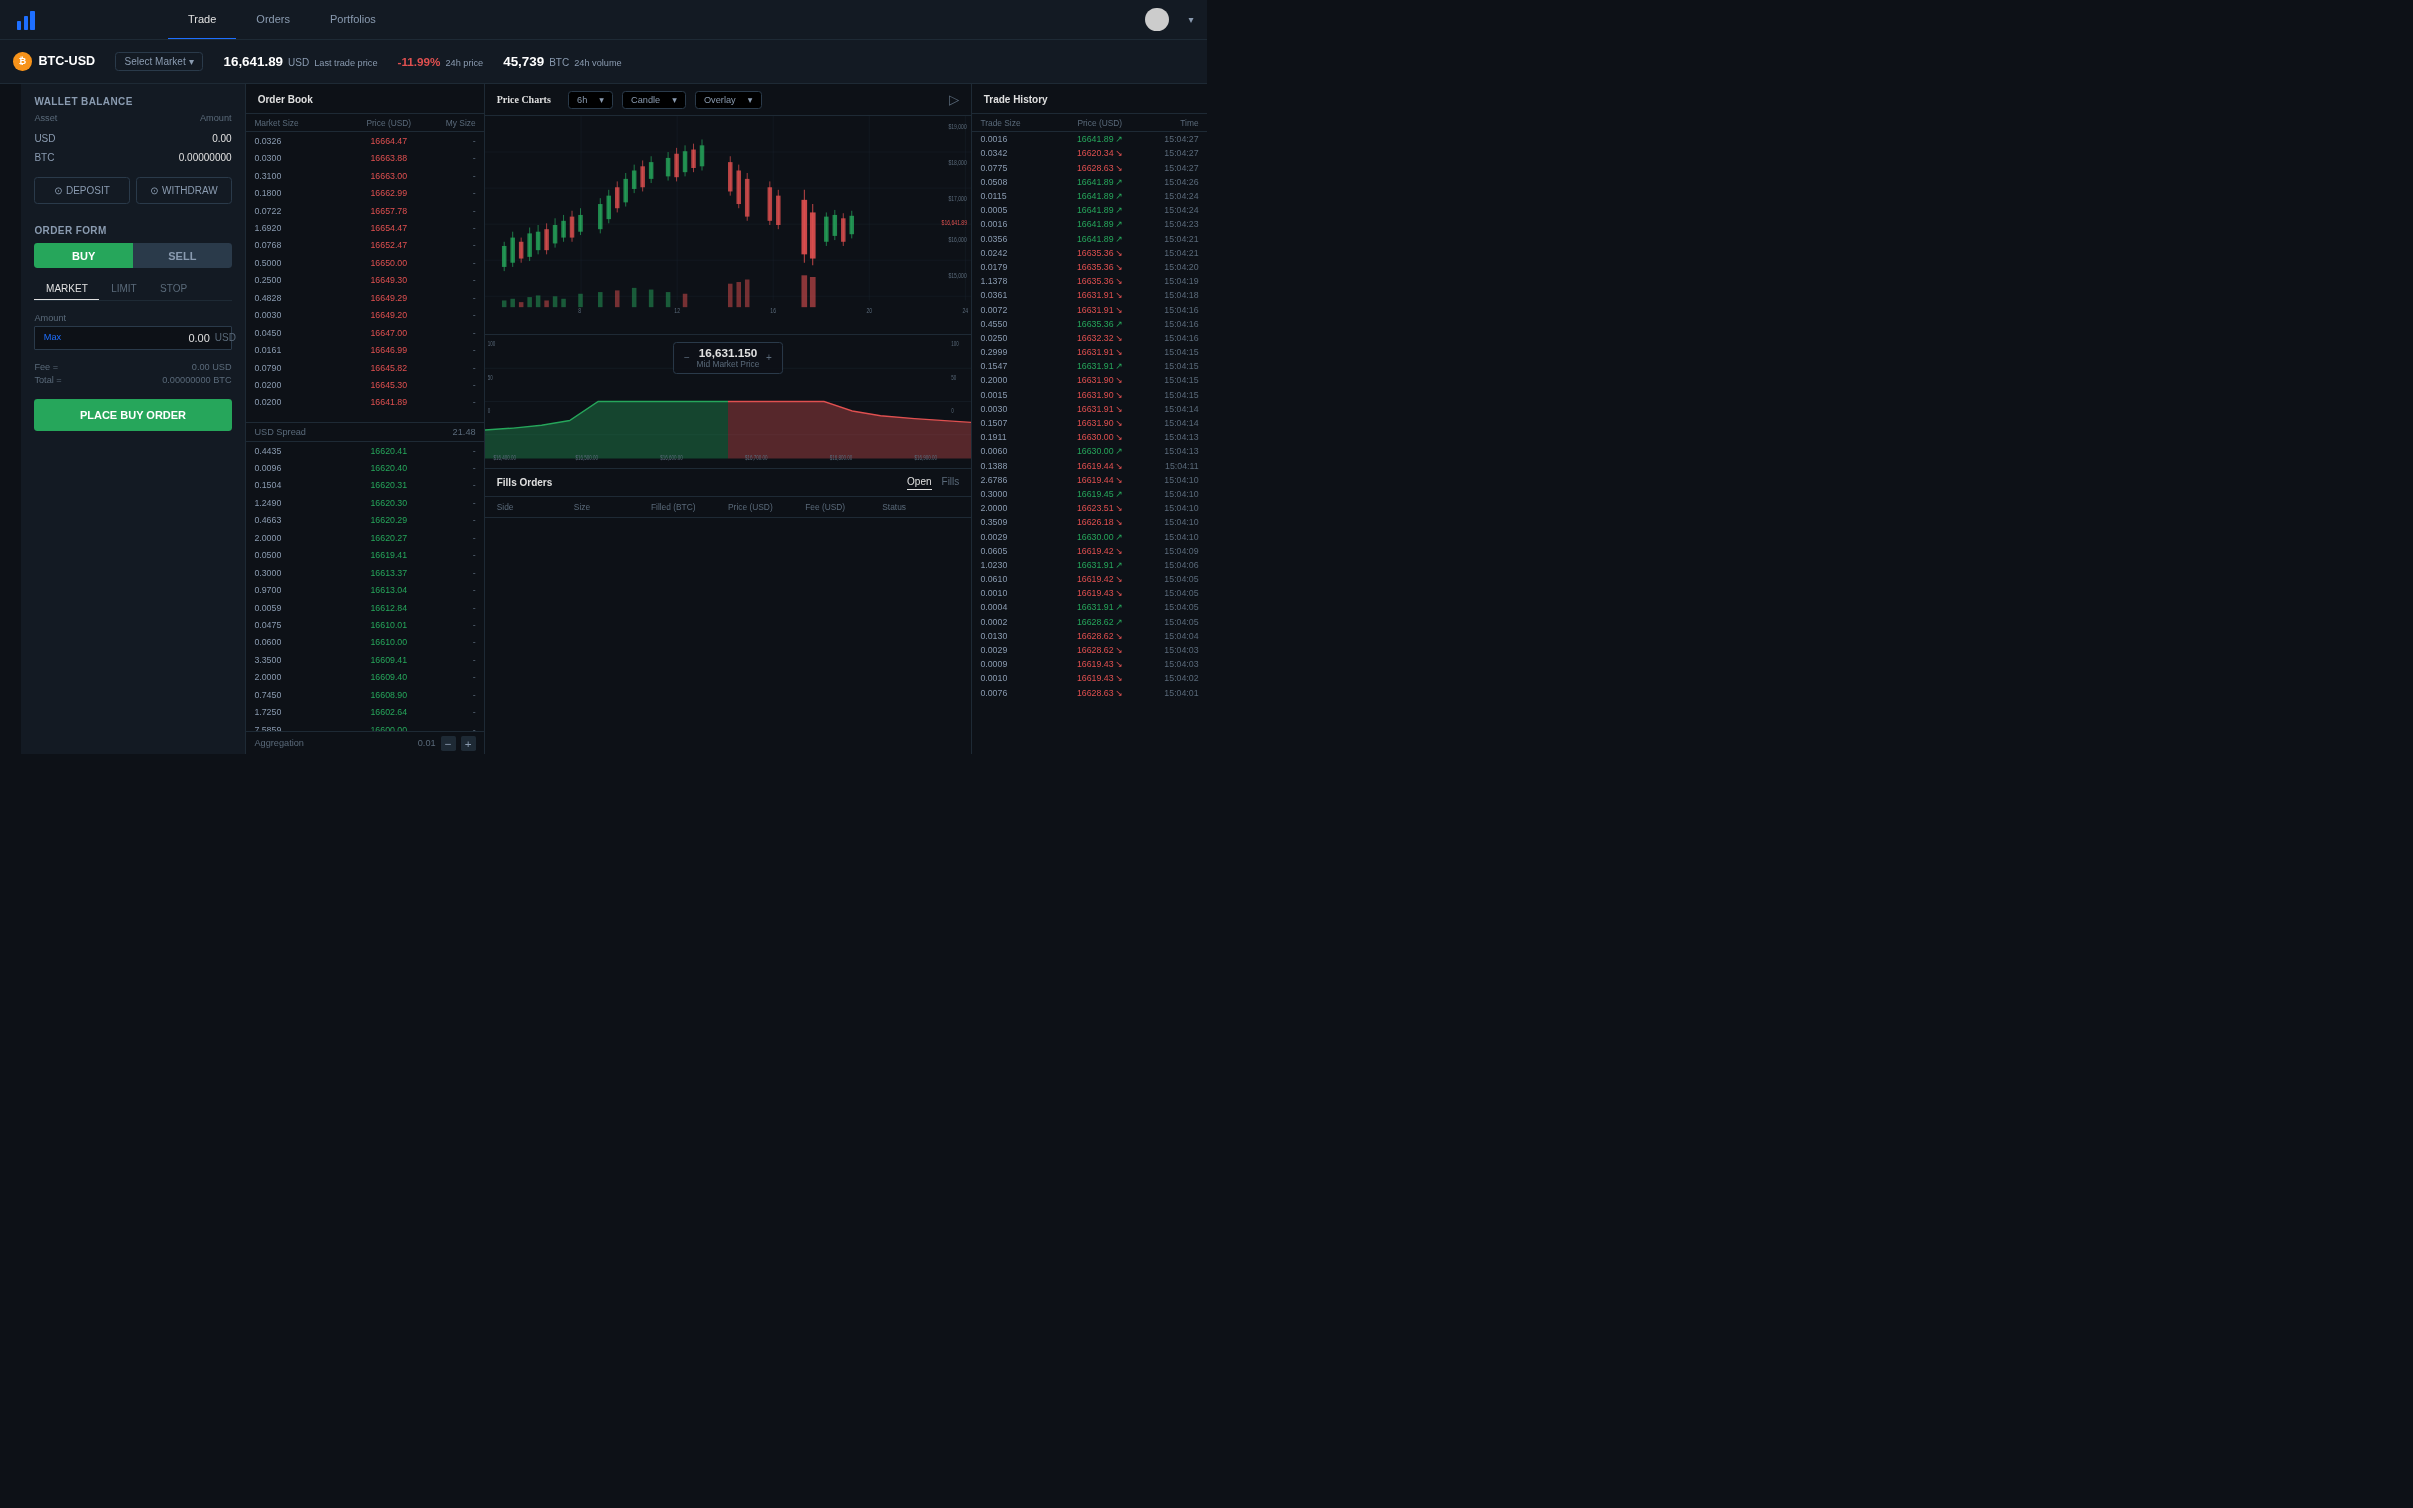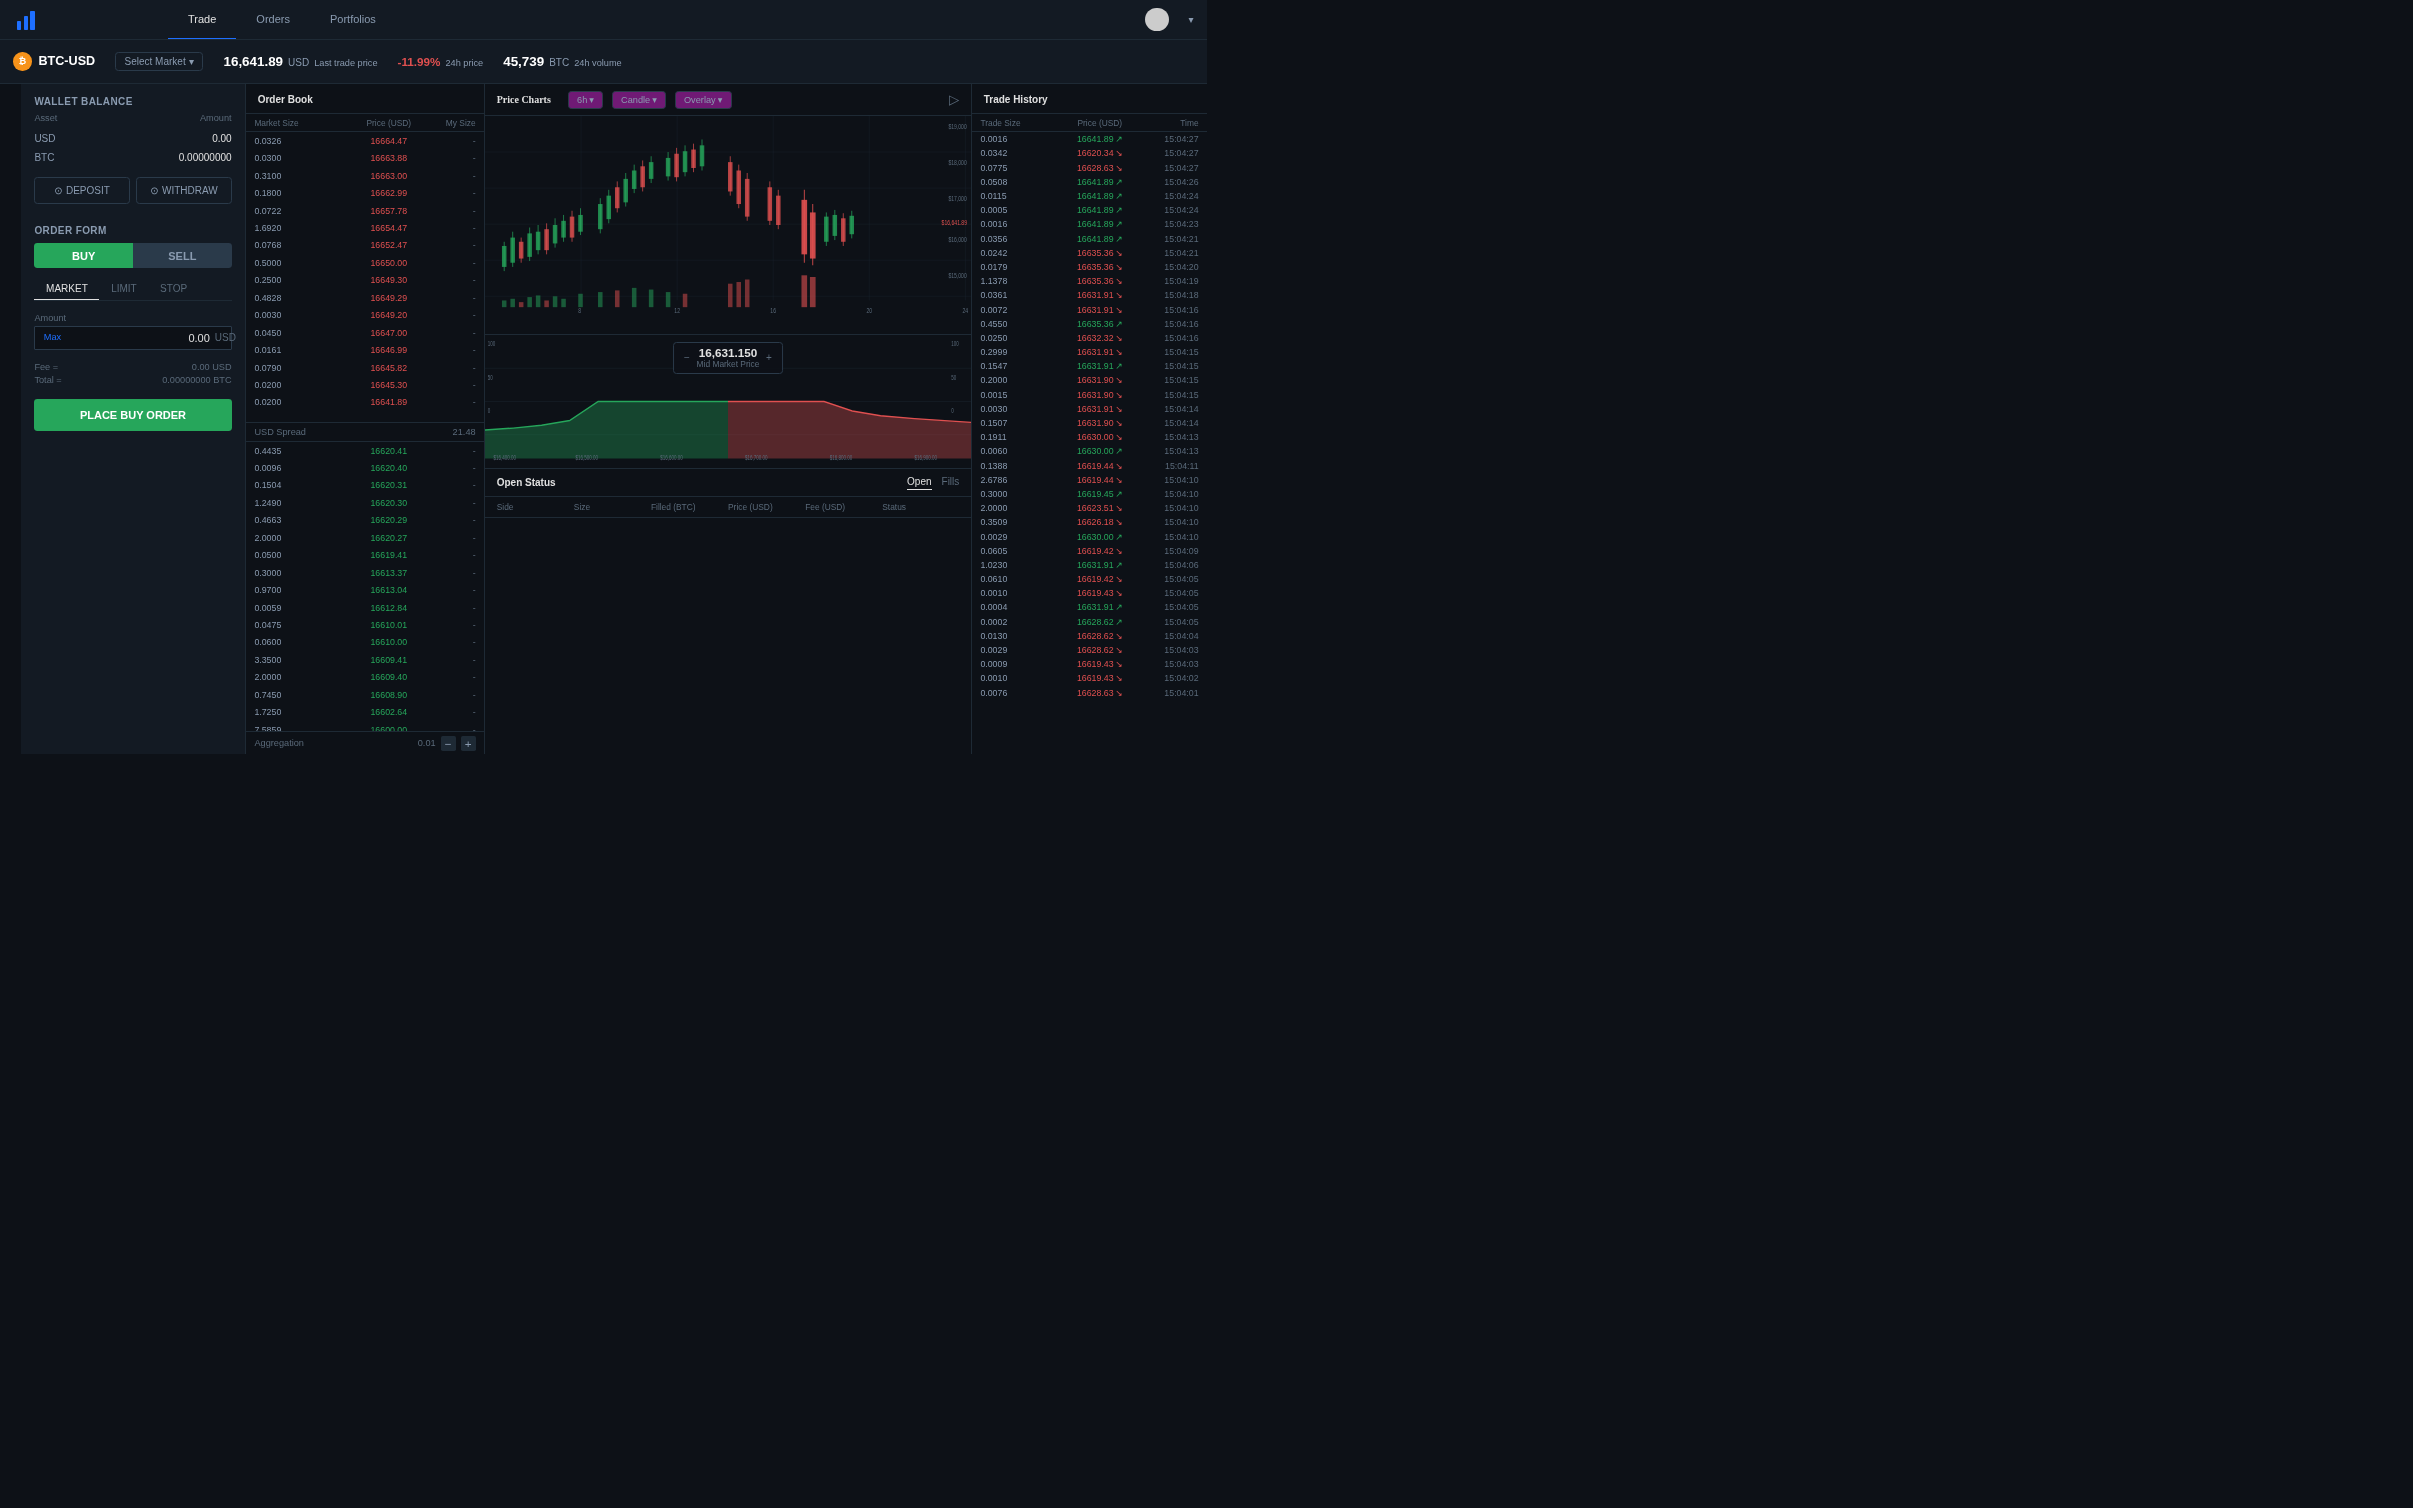--- a/index.html
+++ b/index.html
@@ -388,30 +388,30 @@
       gap: 8.4px;
     }
     .chart-title {
       font-size: 10px;
       font-weight: 600;
       color: #e0e0e0;
       margin-right: 8.4px;
       font-family: Liberation Serif, serif;
     }
     .chart-control {
-      background: #701a75;
+      background: #000000;
       border: 0.8px solid #2a3a4a;
       color: #8a9bb0;
       padding: 2.5px 8.4px;
       border-radius: 3.4px;
       font-size: 9.2px;
       cursor: pointer;
       display: flex;
       align-items: center;
-      gap: 2px;
+      gap: 12px;
     }
     .chart-area {
       height: 218px;
       position: relative;
       background: #0d1117;
     }
     .chart-canvas {
       width: 100%;
       height: 100%;
     }
@@ -1006,21 +1006,21 @@
             <div class="mid-price">16,631.150</div>
             <div class="mid-label">Mid Market Price</div>
           </div>
           <span style="color:#5a6a7a;font-size:10px;cursor:pointer;">+</span>
         </div>
       </div>
     </div>
 
     <div class="open-orders-panel">
       <div class="open-orders-header">
-        <span class="oo-title">Open Status</span>
+        <span class="oo-title">Fills Orders</span>
         <div class="oo-tabs">
           <span class="oo-tab active">Open</span>
           <span class="oo-tab">Fills</span>
         </div>
       </div>
       <div class="oo-table-header">
         <span class="oo-col">Side</span>
         <span class="oo-col">Size</span>
         <span class="oo-col">Filled (BTC)</span>
         <span class="oo-col">Price (USD)</span>

